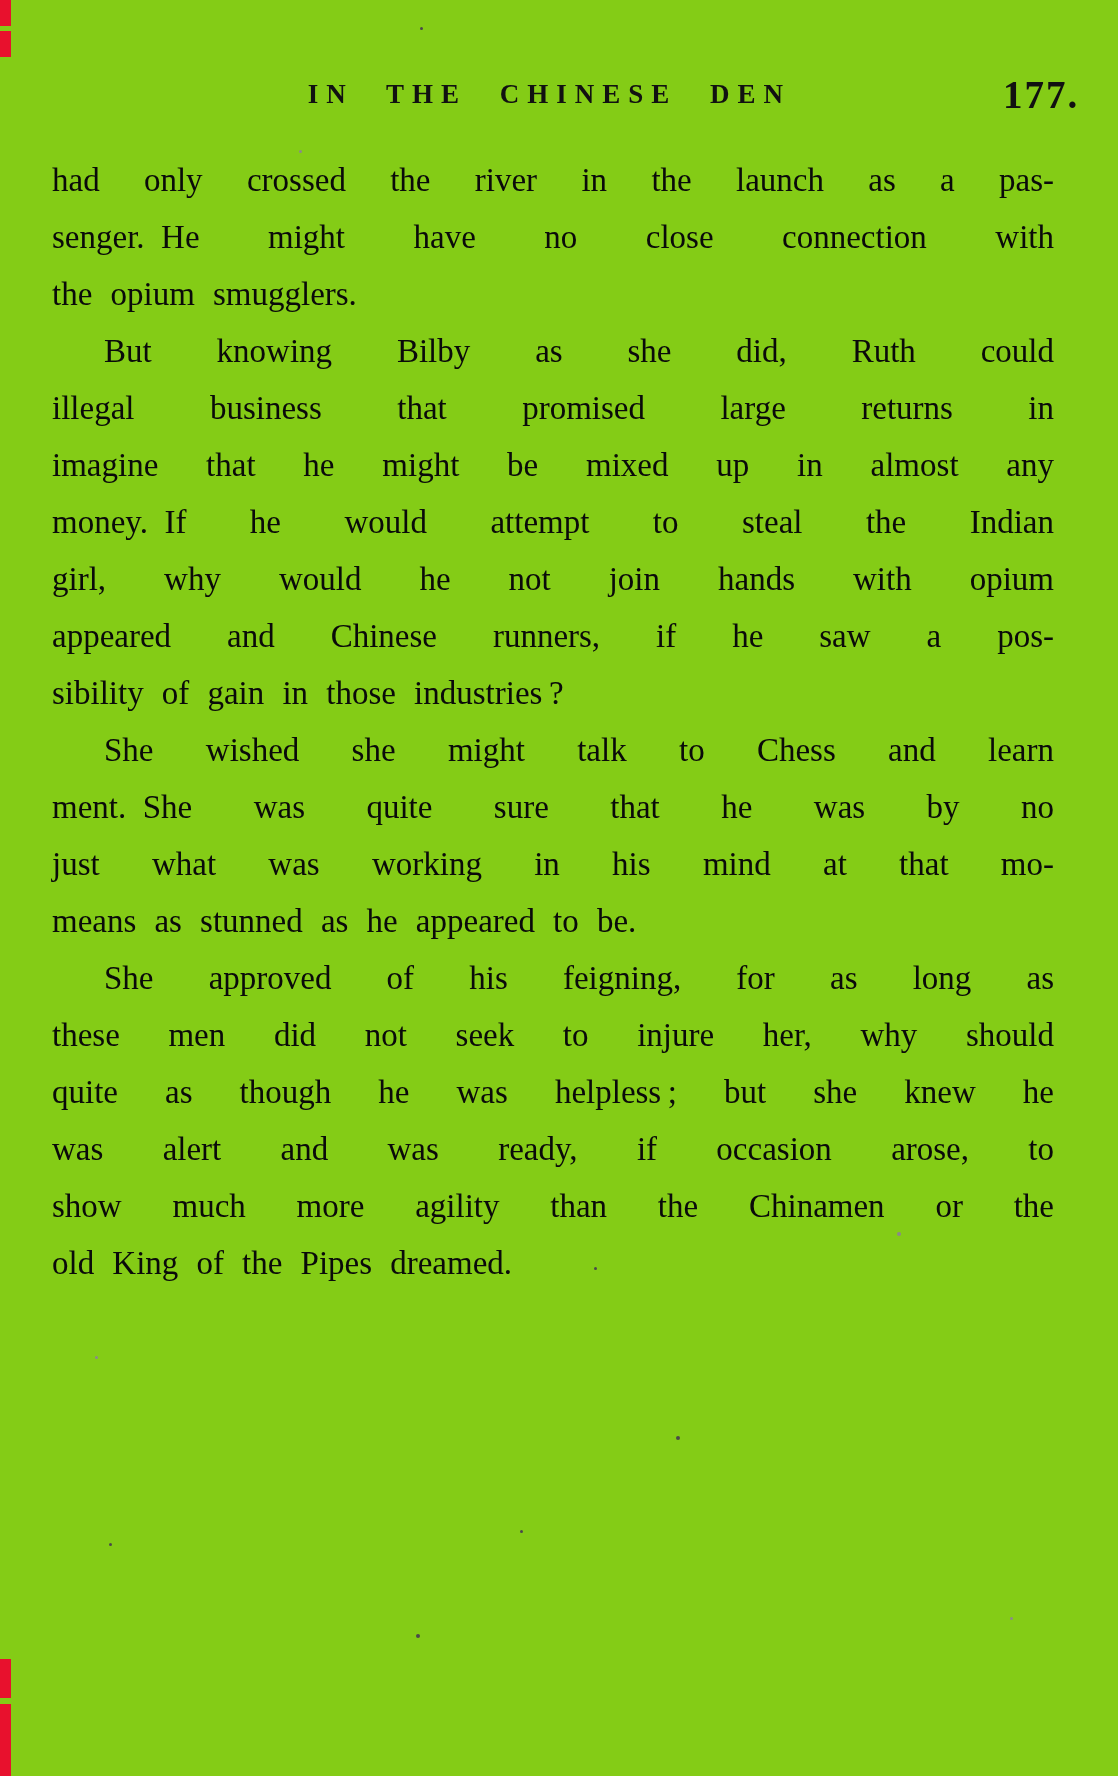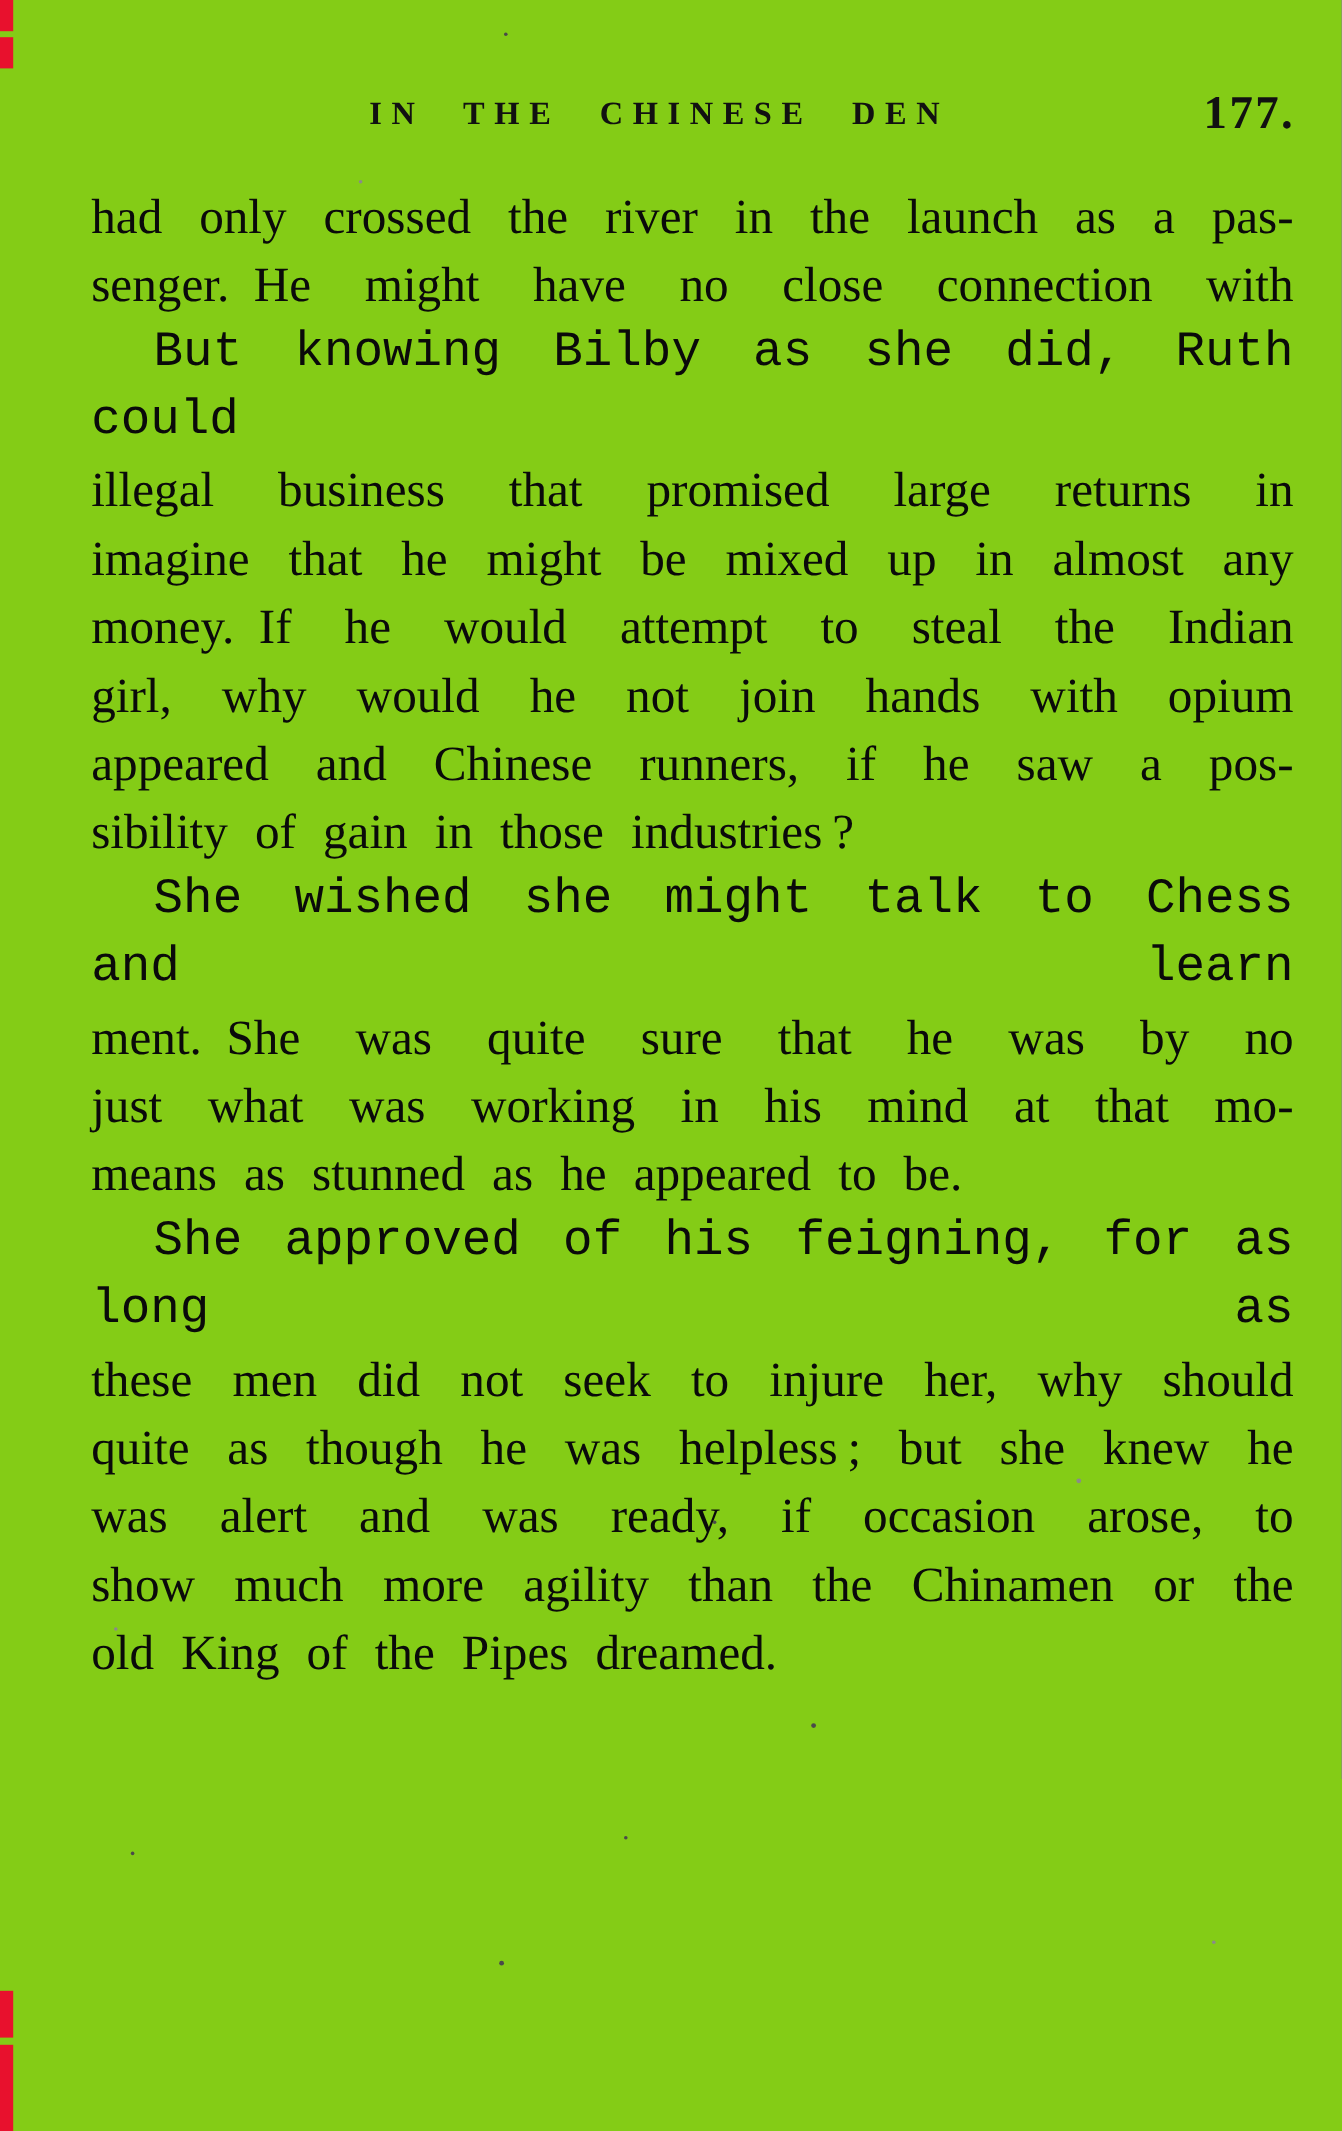--- a/index.html
+++ b/index.html
@@ -25,32 +25,32 @@
     color:#111;
   }
   .page-number {
     position:absolute; left:1003px; top:1px;
     font-size:39px; font-weight:700;
     letter-spacing:2px;
     color:#111;
   }
   
   .body-text {
-    position:absolute; left:76px; top:152px; width:1002px;
-    font-size:41px; line-height:57px;
+    position:absolute; left:52px; top:152px; width:1002px;
+    font-size:33px; line-height:57px;
     font-weight:500;
   }
   .line {
     text-align:justify;
     text-align-last:justify;
     word-spacing:0.26em;
     white-space:normal;
   }
   .line.end { text-align-last:left; word-spacing:0.30em; }
-  .line.indent { text-indent:52px;font-family:Liberation Mono, monospace; }
+  .line.indent { text-indent:52px; }
   
   .speck { position:absolute; background:#4a4a4a; border-radius:50%; }
   .speck.light { background:#8a8a8a; }
   .redmark { position:absolute; left:0; width:11px; }
 </style>
 </head>
 <body>
 
 <div class="page">
 
@@ -60,20 +60,21 @@
   <div class="redmark" style="top: 1704px; height: 72px; background: rgb(232, 17, 45);"></div>
 
   <div class="header">
     <span class="header-title">IN THE CHINESE DEN</span>
     <span class="page-number">177.</span>
   </div>
 
   <div class="body-text" id="body-text">
       <div class="line">had only crossed the river in the launch as a pas-</div>
       <div class="line">senger. He might have no close connection with</div>
+      <div class="line end">the opium smugglers.</div>
       <div class="line indent">But knowing Bilby as she did, Ruth could</div>
       <div class="line">illegal business that promised large returns in</div>
       <div class="line">imagine that he might be mixed up in almost any</div>
       <div class="line">money. If he would attempt to steal the Indian</div>
       <div class="line">girl, why would he not join hands with opium</div>
       <div class="line">appeared and Chinese runners, if he saw a pos-</div>
       <div class="line end">sibility of gain in those industries ?</div>
       <div class="line indent">She wished she might talk to Chess and learn</div>
       <div class="line">ment. She was quite sure that he was by no</div>
       <div class="line">just what was working in his mind at that mo-</div>

